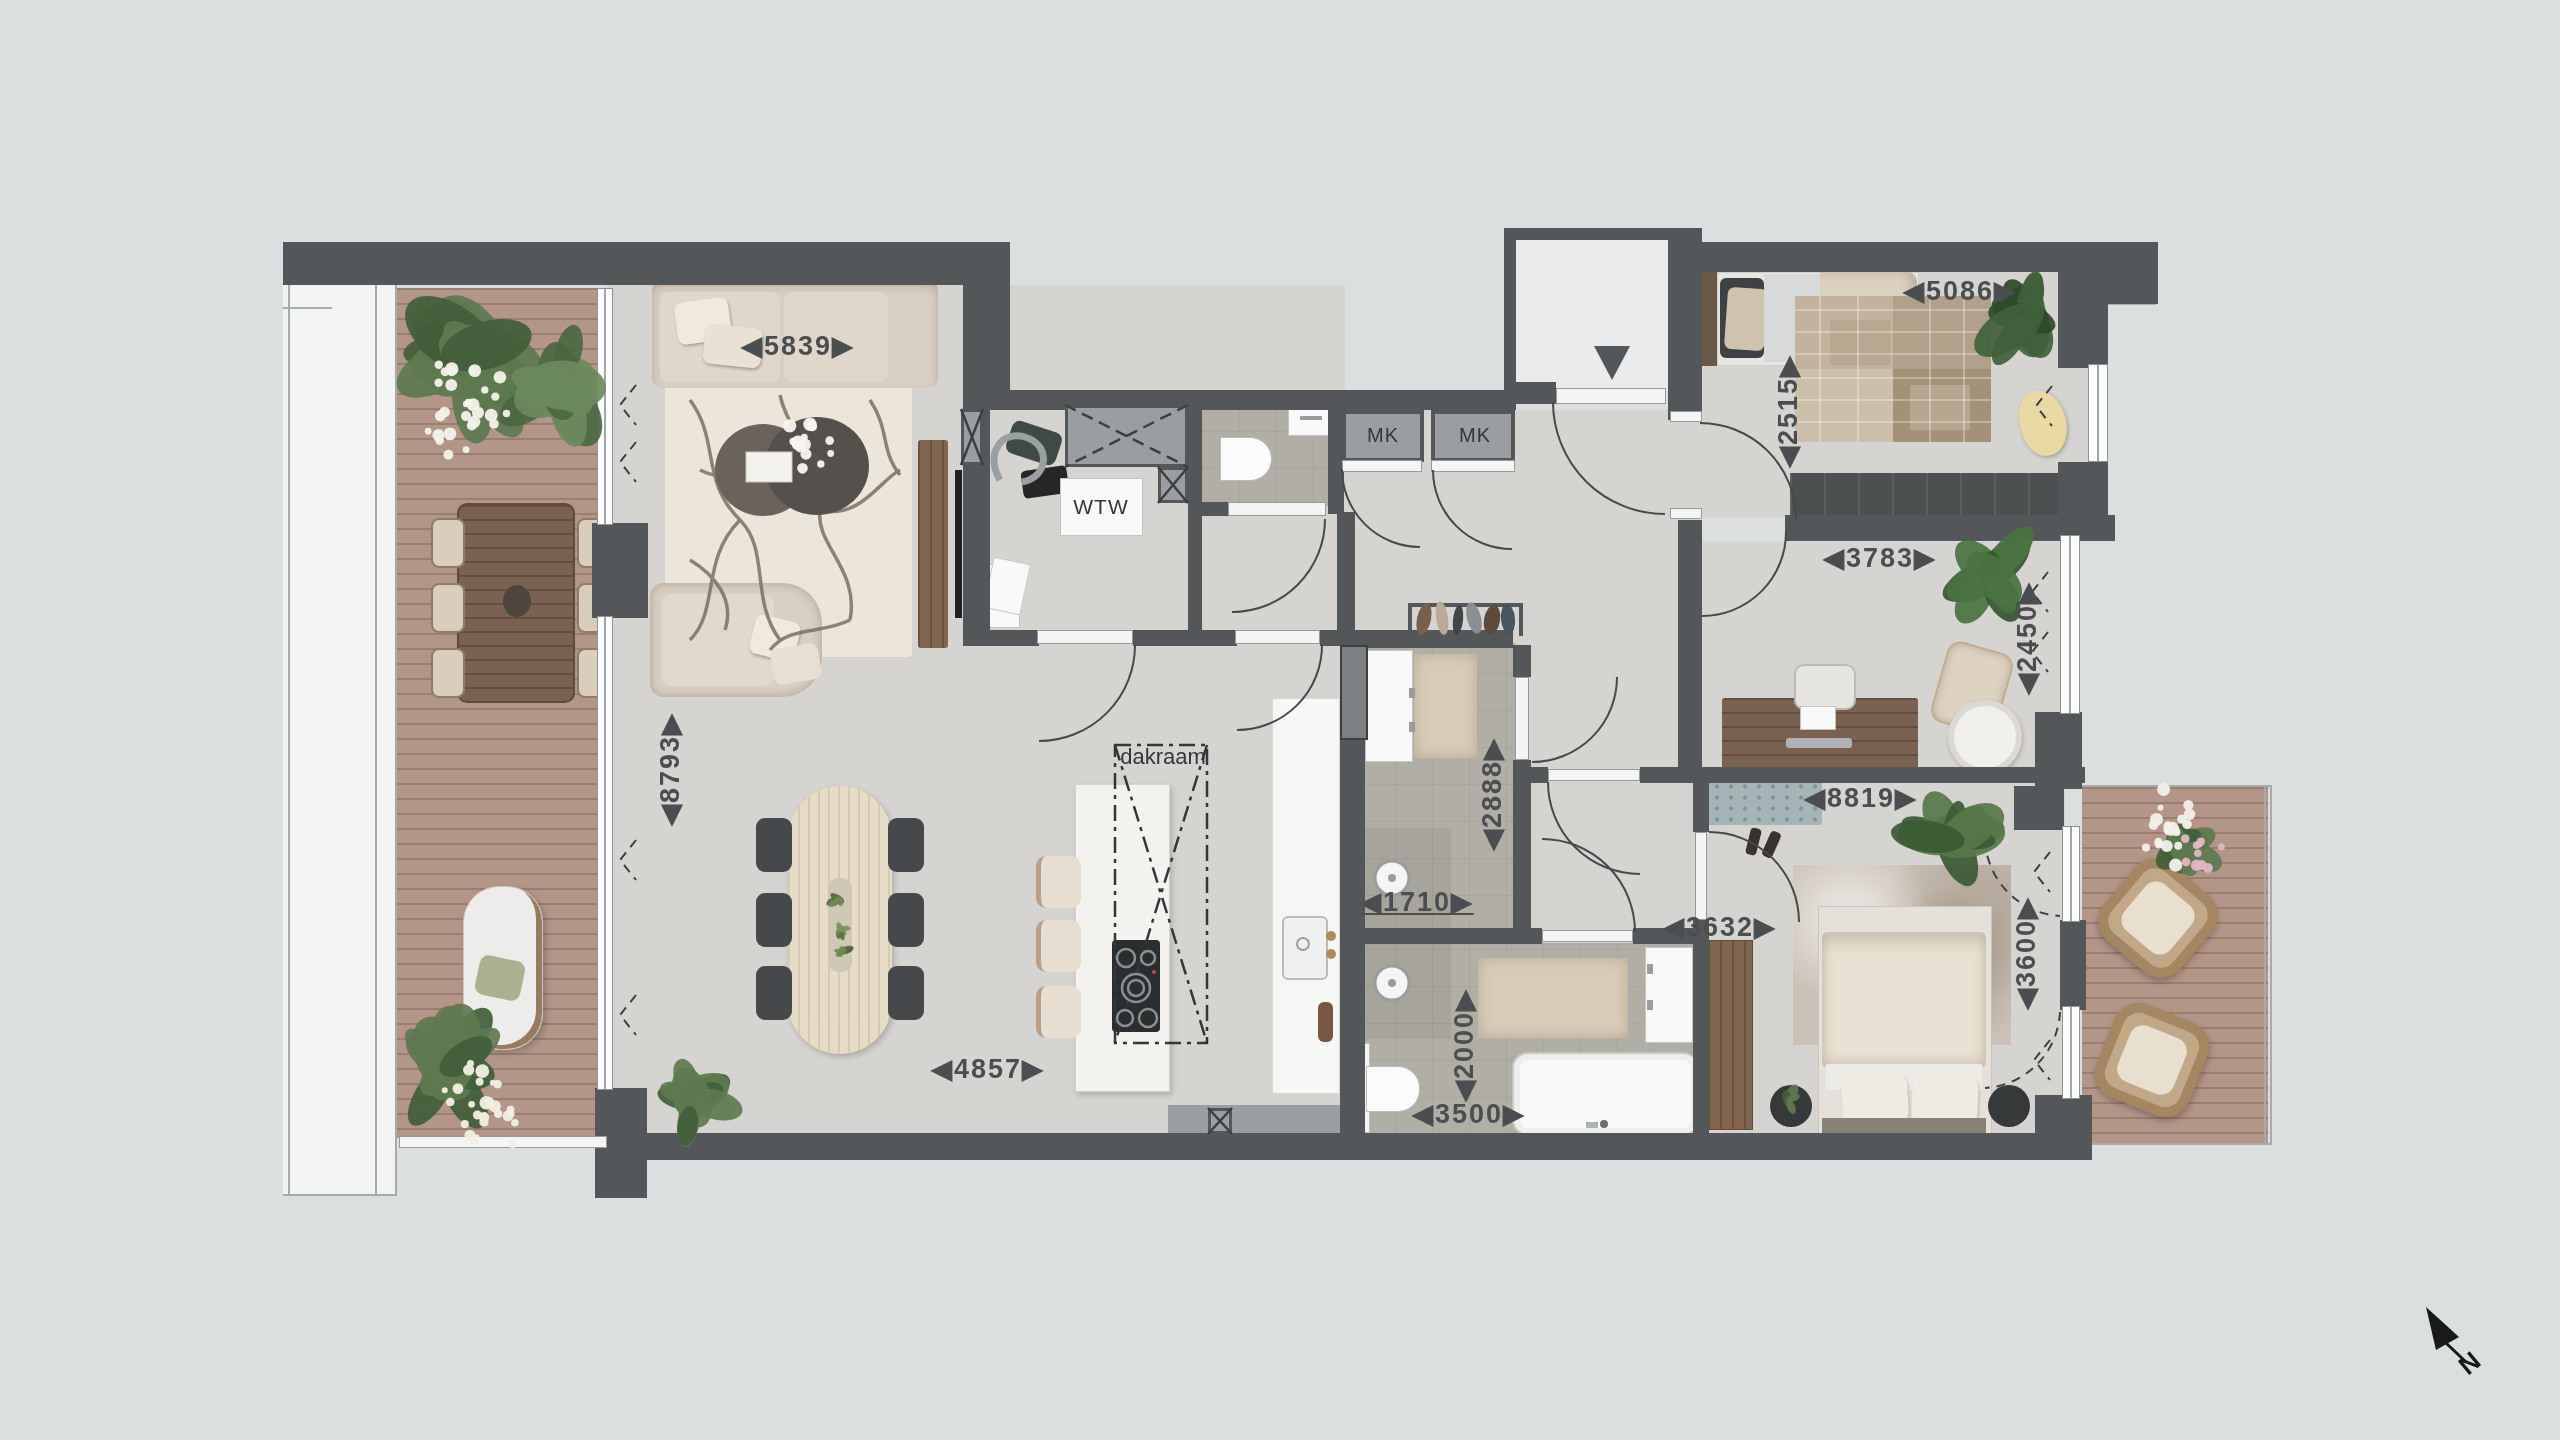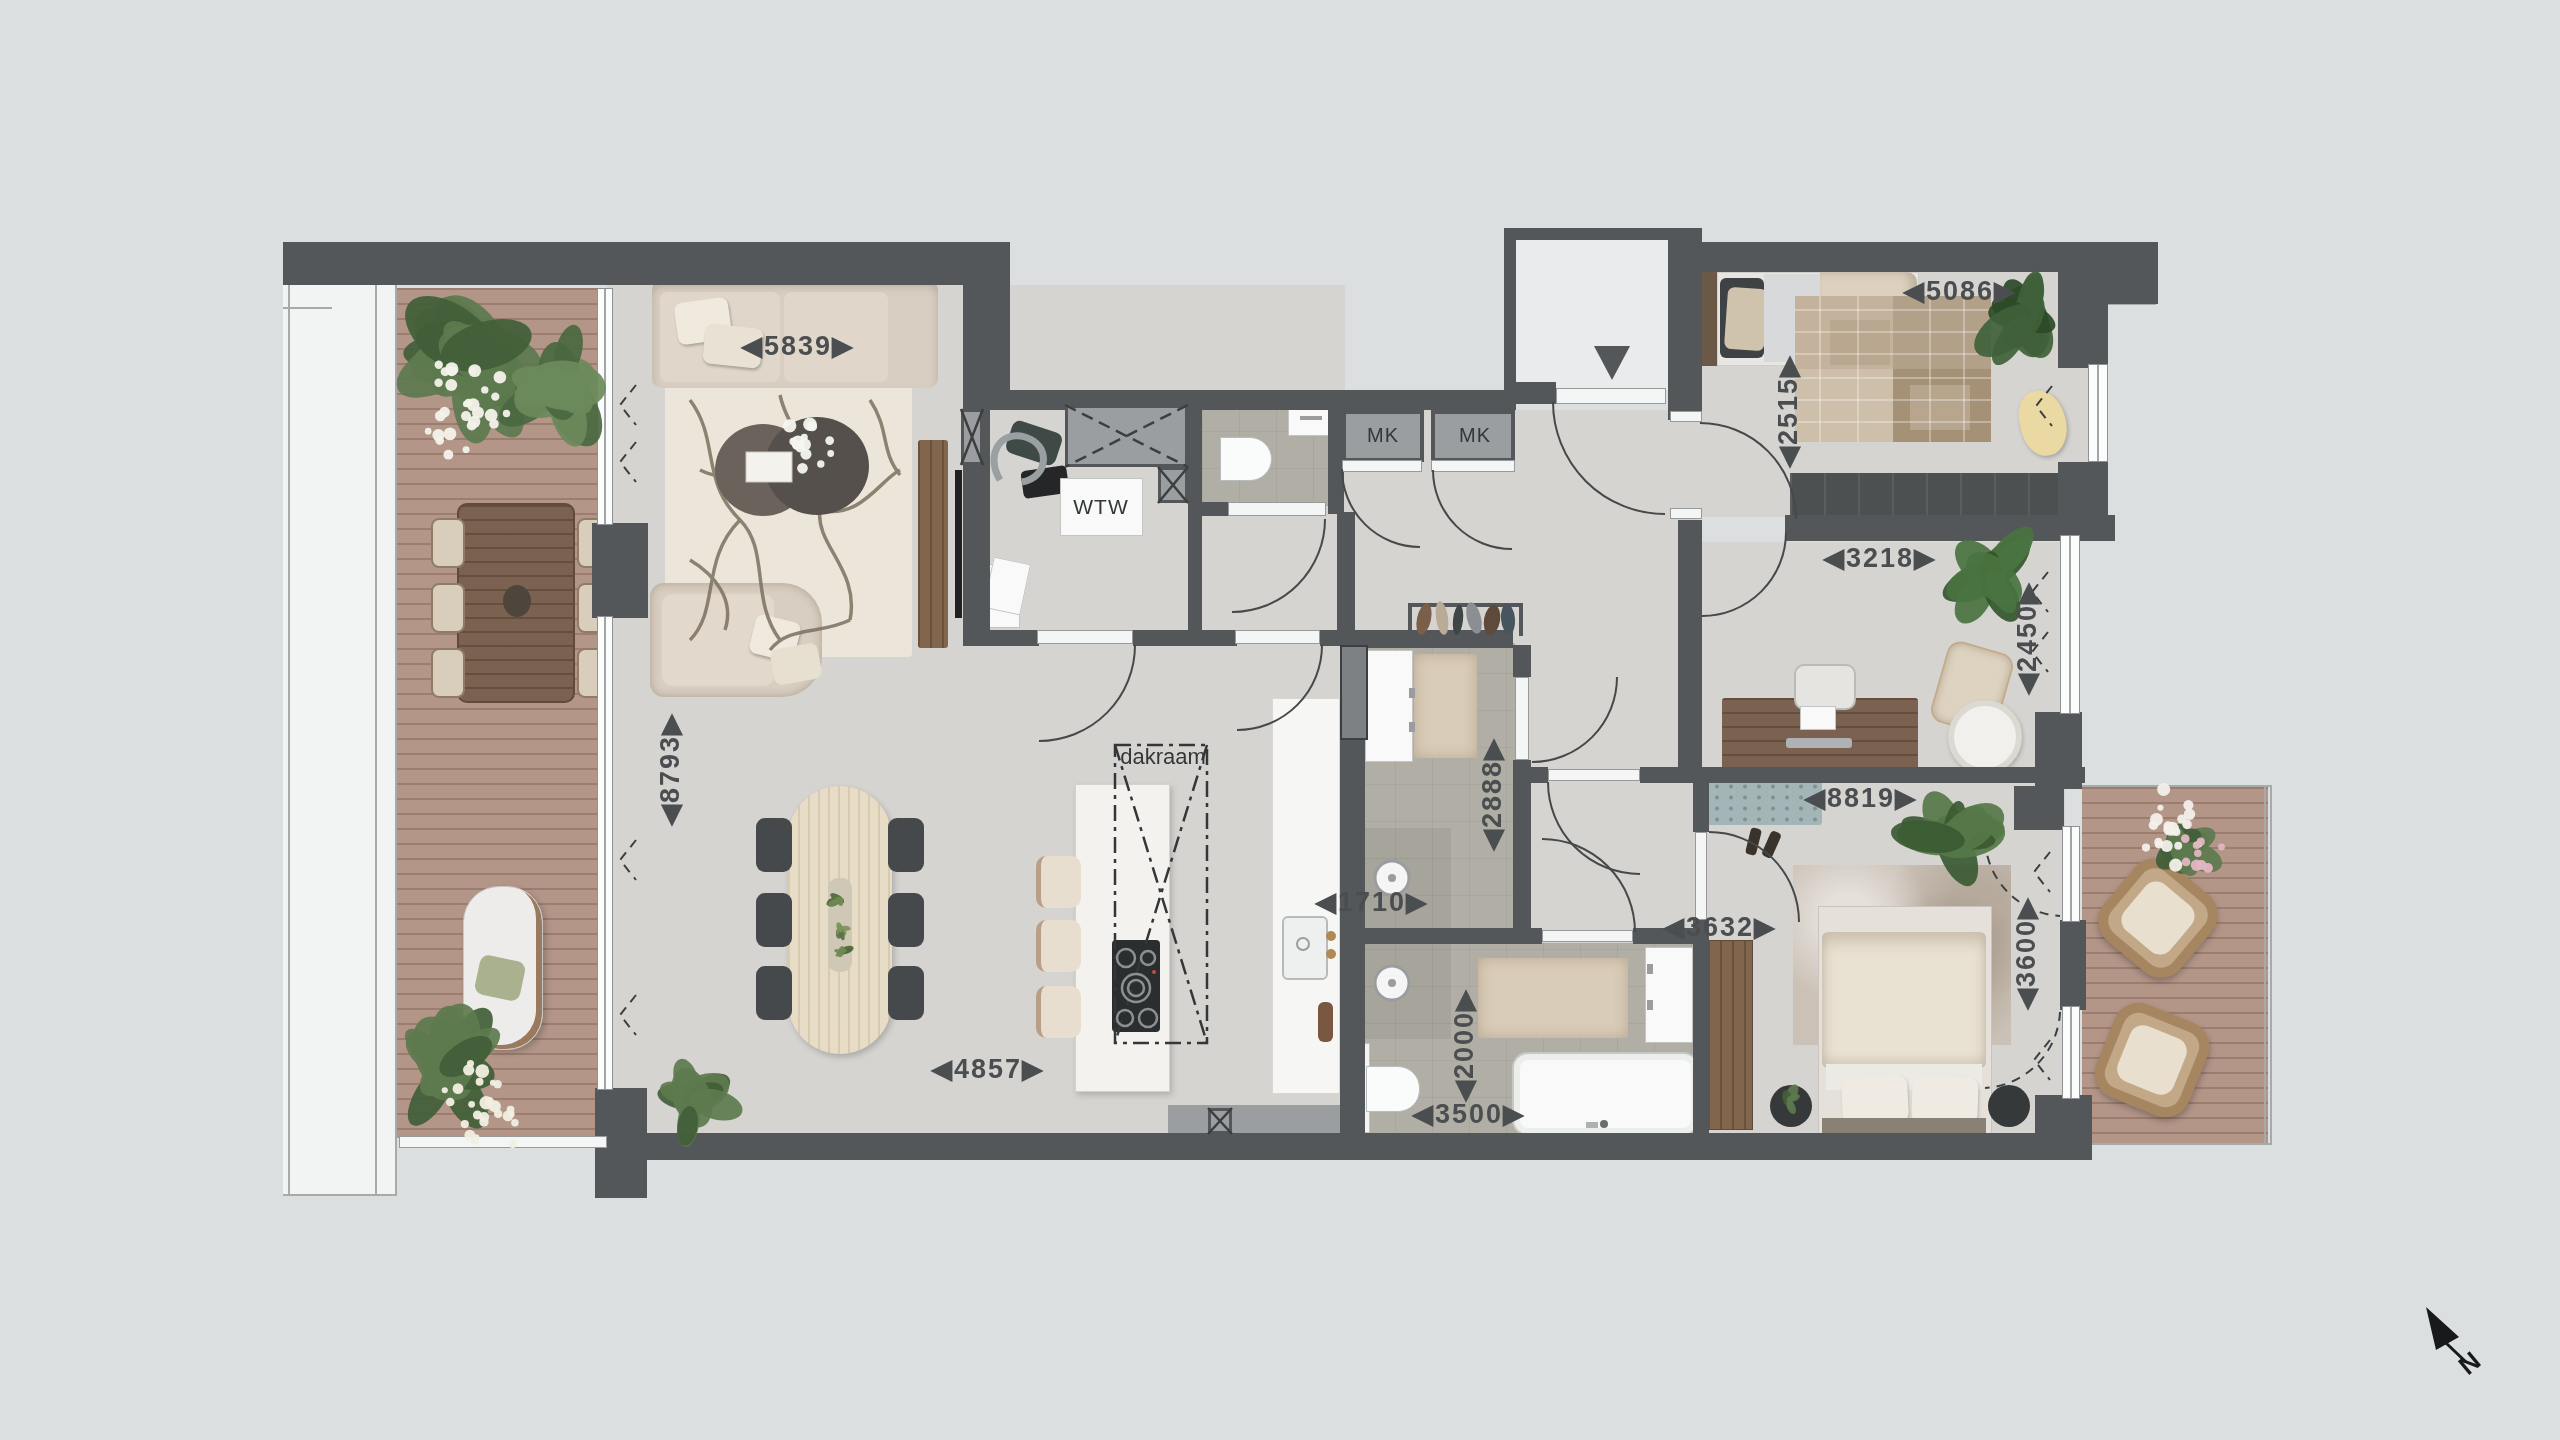--- a/index.html
+++ b/index.html
@@ -597,28 +597,28 @@
     <g>
       <polygon points="2426,1307 2459,1337 2436,1350" fill="#17191a"></polygon>
       <line x1="2446" y1="1343" x2="2466" y2="1362" stroke="#17191a" stroke-width="3"></line>
       <text x="2468" y="1376" font-size="26" font-weight="bold" fill="#17191a" font-family="Liberation Sans, sans-serif" transform="rotate(-40 2468 1376)">N</text>
     </g>
   </svg>
 
   <div class="dim" style="left:798px;top:346px;">◀5839▶</div>
   <div class="dim v" style="left:670px;top:769px;">◀8793▶</div>
   <div class="dim" style="left:988px;top:1069px;">◀4857▶</div>
-  <div class="dim" style="left:1372px;top:902px;">◀1710▶</div>
+  <div class="dim" style="left:1417px;top:902px;text-decoration:underline;">◀1710▶</div>
   <div class="dim v" style="left:1492px;top:794px;">◀2888▶</div>
   <div class="dim v" style="left:1464px;top:1045px;">◀2000▶</div>
   <div class="dim" style="left:1469px;top:1114px;">◀3500▶</div>
   <div class="dim" style="left:1720px;top:927px;">◀3632▶</div>
   <div class="dim" style="left:1861px;top:798px;">◀8819▶</div>
   <div class="dim v" style="left:2026px;top:953px;">◀3600▶</div>
-  <div class="dim" style="left:1880px;top:558px;">◀3218▶</div>
+  <div class="dim" style="left:1880px;top:558px;">◀3783▶</div>
   <div class="dim v" style="left:2027px;top:638px;">◀2450▶</div>
   <div class="dim v" style="left:1788px;top:411px;">◀2515▶</div>
   <div class="dim" style="left:1960px;top:291px;">◀5086▶</div>
 
   <div class="note" style="left:1163px;top:757px;font-size:22px;">dakraam</div>
   <div class="white" style="left:1060px;top:478px;width:83px;height:58px;"></div>
   <div class="note" style="left:1101px;top:507px;font-size:21px;letter-spacing:1px;">WTW</div>
   <div class="note" style="left:1383px;top:435px;font-size:20px;letter-spacing:1px;">MK</div>
   <div class="note" style="left:1475px;top:435px;font-size:20px;letter-spacing:1px;">MK</div>
 </div>

